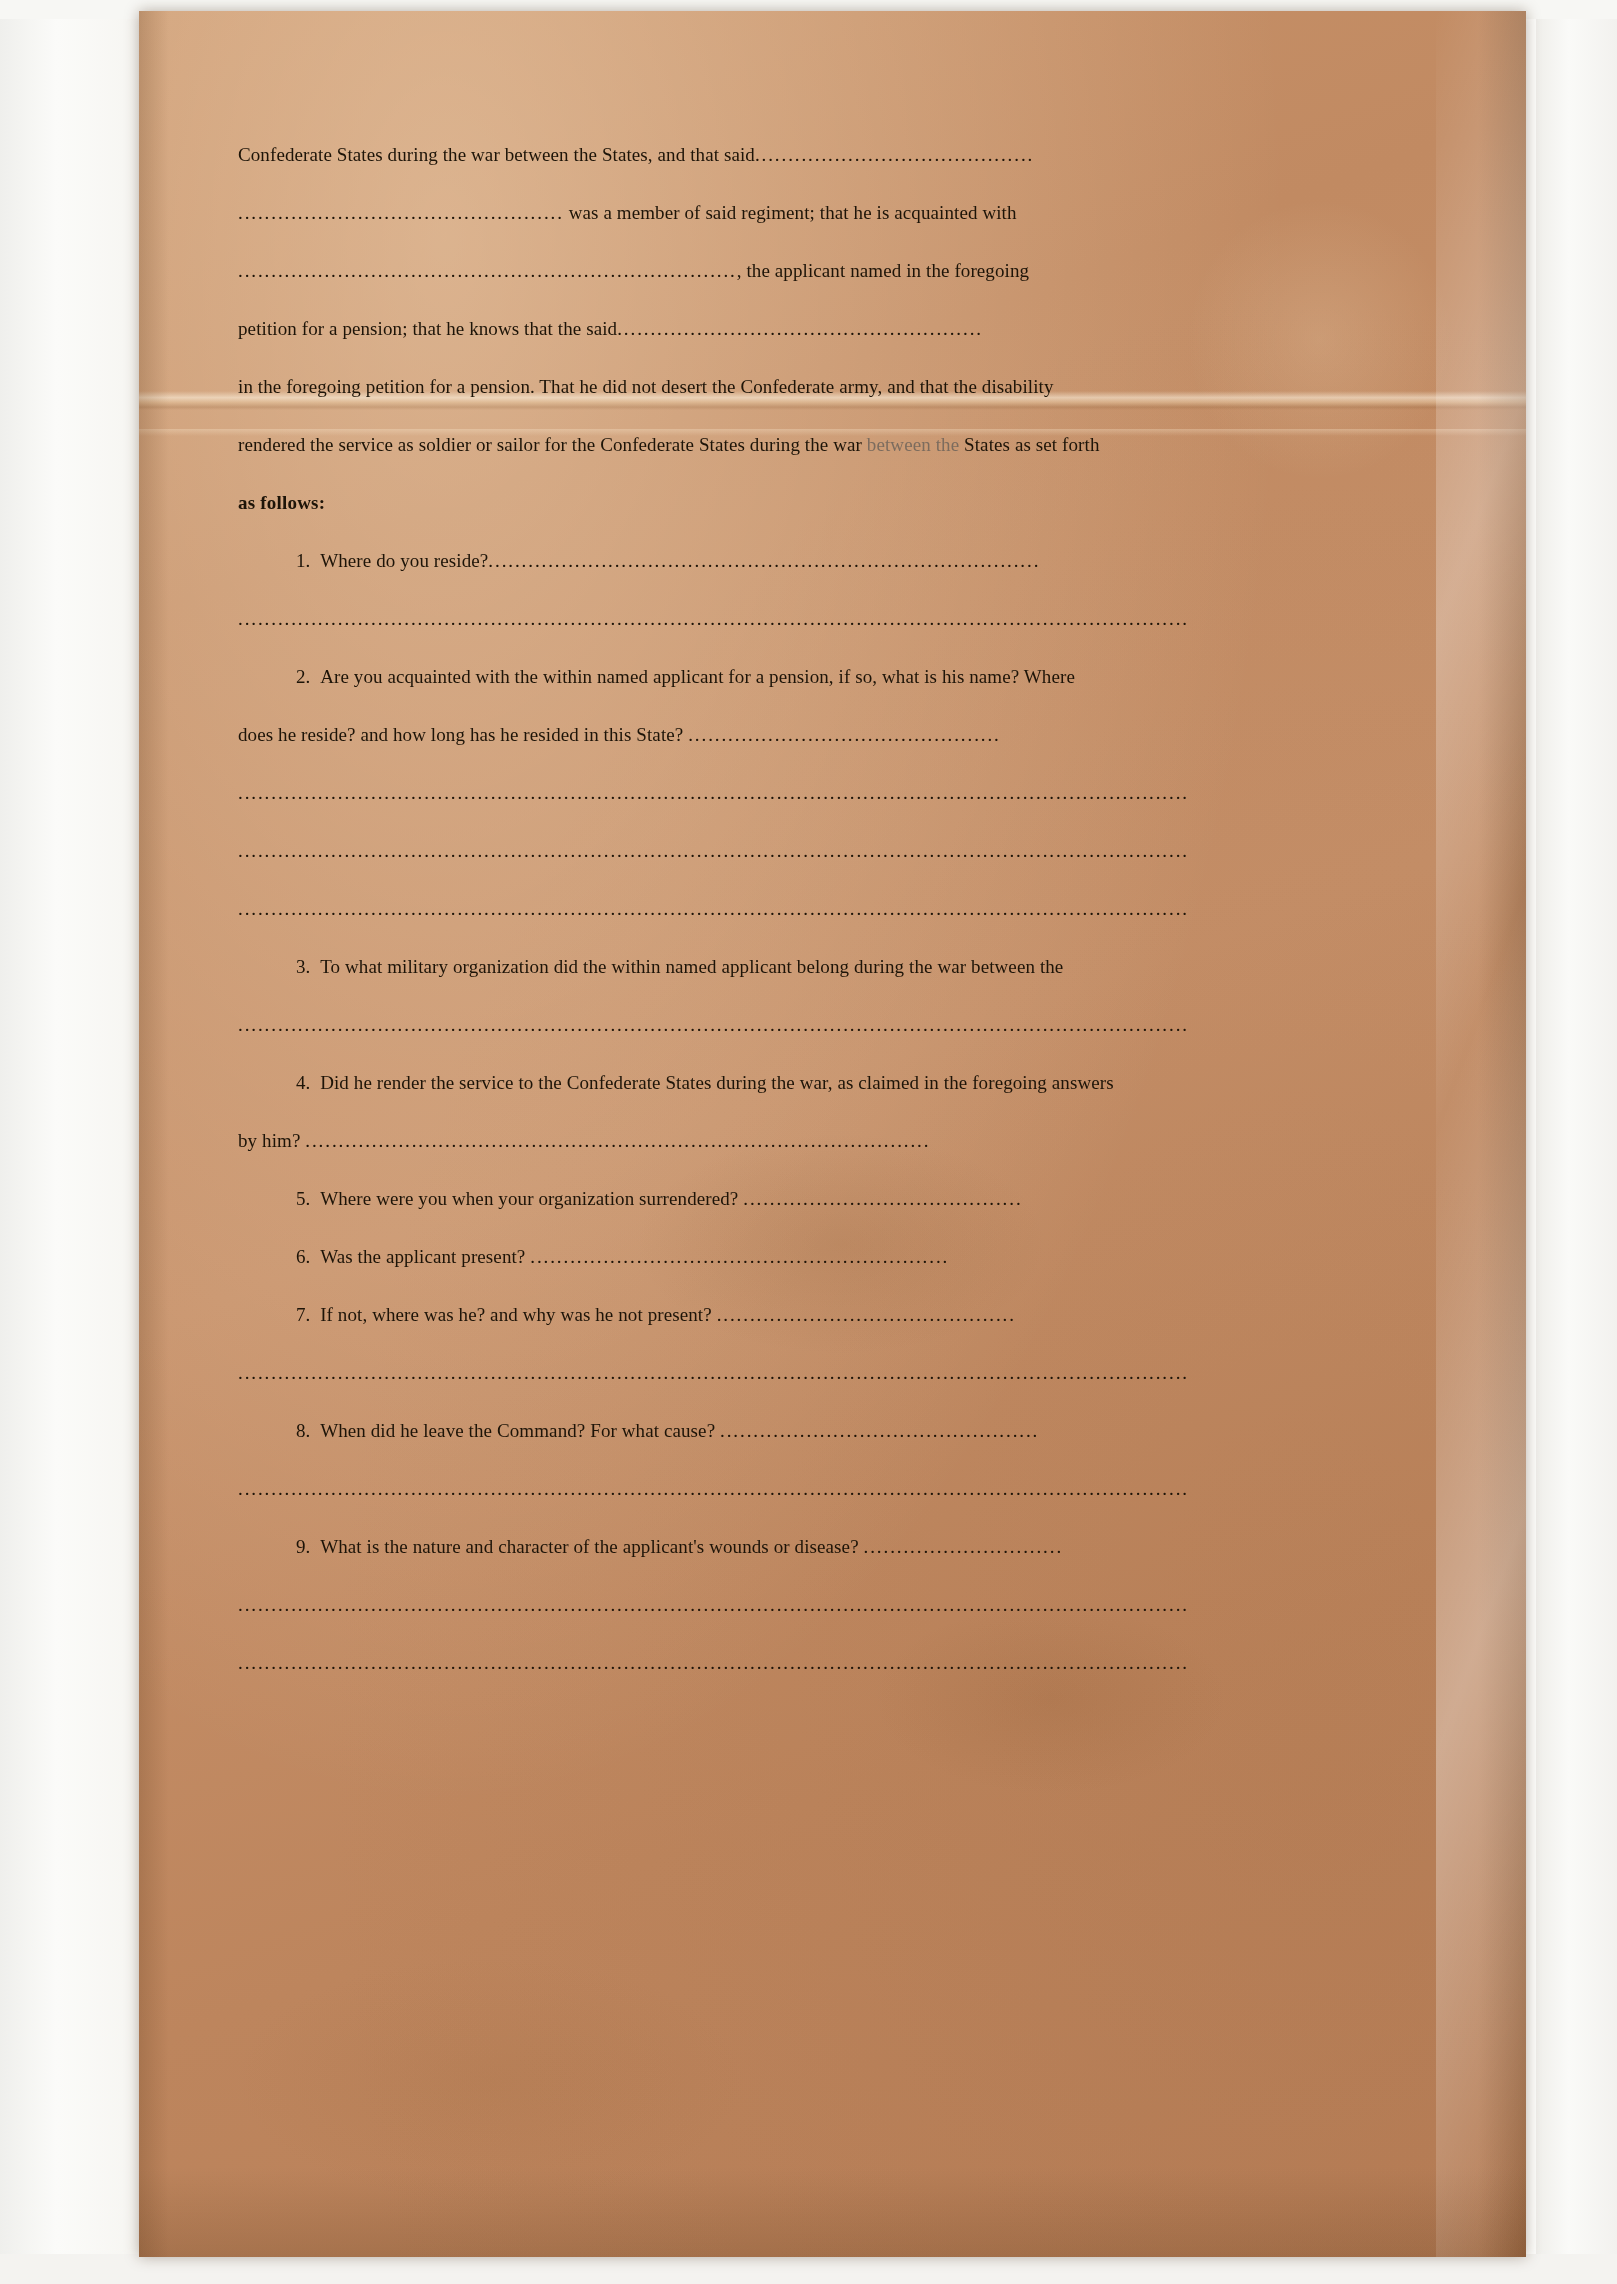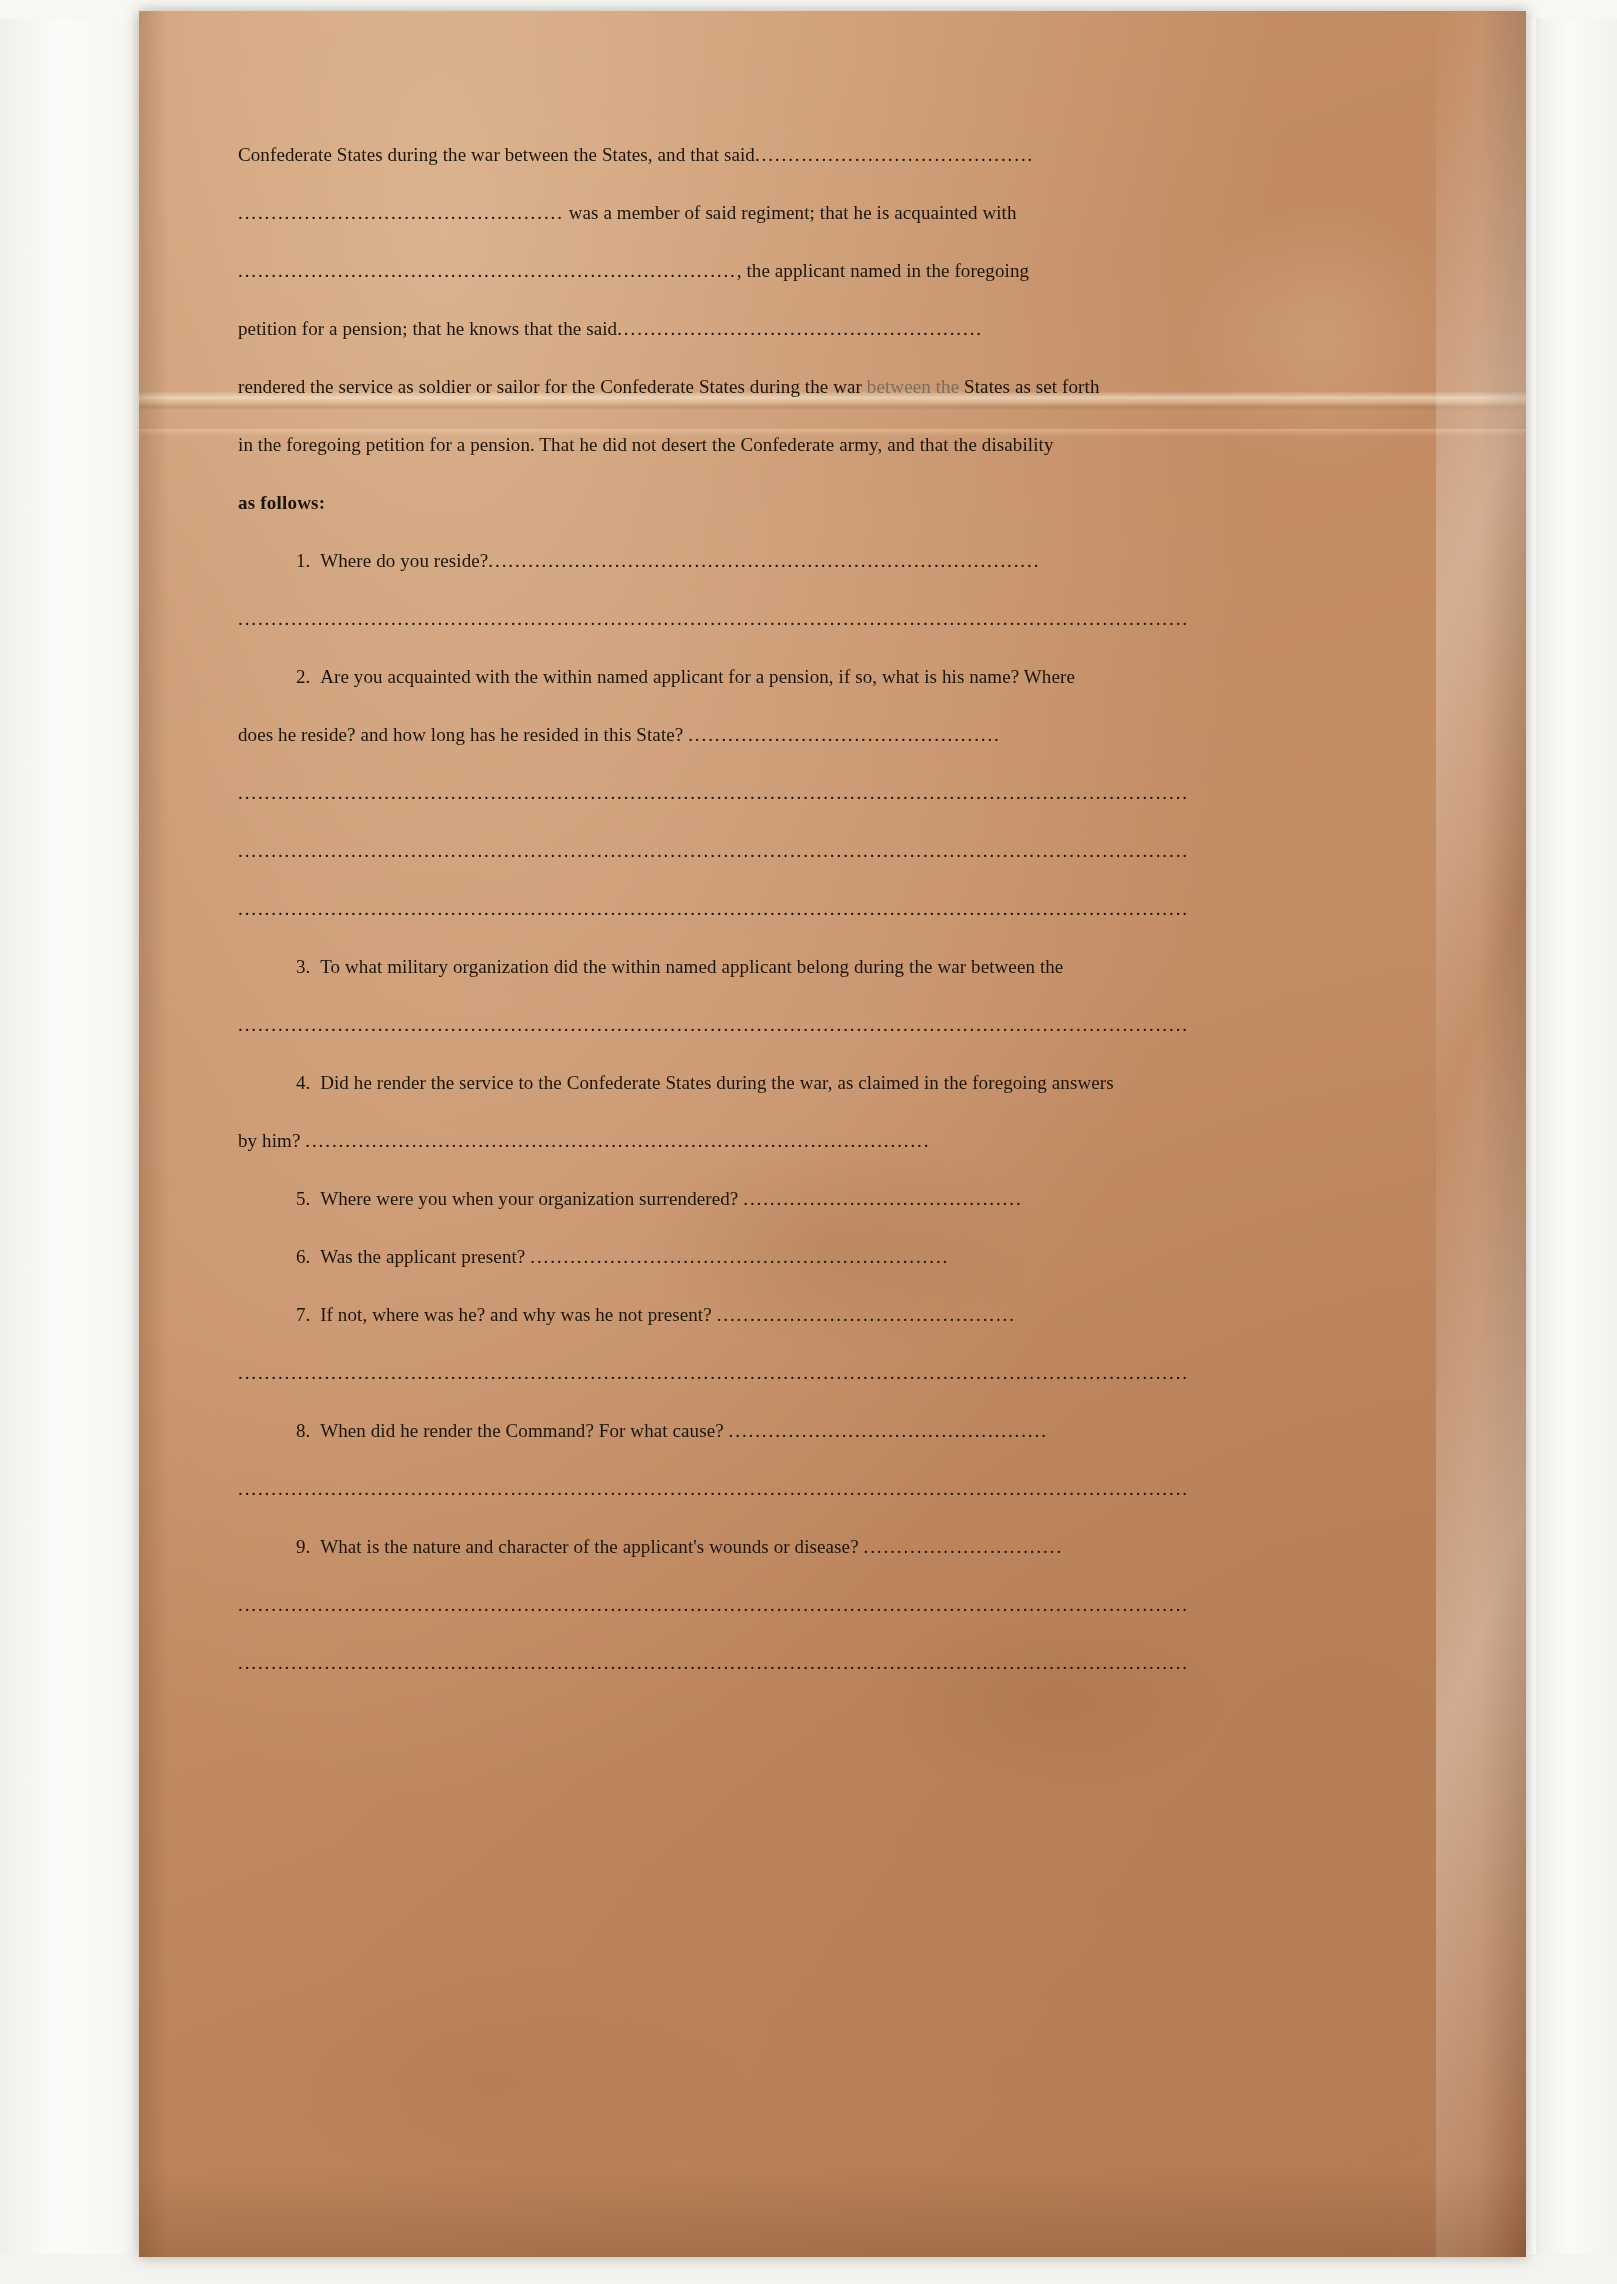--- a/index.html
+++ b/index.html
@@ -212,29 +212,29 @@
 
       <div class="para-line">
         <span class="dots">...........................................................................</span><span>, the applicant named  in  the  foregoing</span>
       </div>
 
       <div class="para-line">
         <span>petition for a pension; that he knows that  the  said</span><span class="dots">.......................................................</span>
       </div>
 
       <div class="para-line">
+        <span>in  the  foregoing  petition  for  a  pension.   That  he  did  not  desert  the  Confederate  army,  and  that  the  disability</span>
+      </div>
+
+      <div class="para-line">
         <span>rendered  the  service  as  soldier  or  sailor  for  the  Confederate  States  during  the  war</span>
         <span class="faded">between  the</span>
         <span>States  as  set  forth</span>
       </div>
 
-      <div class="para-line">
-        <span>in  the  foregoing  petition  for  a  pension.   That  he  did  not  desert  the  Confederate  army,  and  that  the  disability</span>
-      </div>
-
 
 
       <div class="para-line">
         <span class="bold-ish">as follows:</span>
       </div>
 
       <div class="para-line">
         <span class="indent"></span><span class="num">1.</span>&nbsp;&nbsp;<span>Where  do  you  reside?</span><span class="dots">...................................................................................</span>
       </div>
       <div class="dotline">...............................................................................................................................................</div>
@@ -268,21 +268,21 @@
       <div class="para-line">
         <span class="indent"></span><span class="num">6.</span>&nbsp;&nbsp;<span>Was the applicant present?</span> <span class="dots">...............................................................</span>
       </div>
 
       <div class="para-line">
         <span class="indent"></span><span class="num">7.</span>&nbsp;&nbsp;<span>If  not,  where  was  he?  and  why  was  he  not  present?</span> <span class="dots">.............................................</span>
       </div>
       <div class="dotline">...............................................................................................................................................</div>
 
       <div class="para-line">
-        <span class="indent"></span><span class="num">8.</span>&nbsp;&nbsp;<span>When did he render the Command?   For what cause?</span> <span class="dots">................................................</span>
+        <span class="indent"></span><span class="num">8.</span>&nbsp;&nbsp;<span>When did he leave the Command?   For what cause?</span> <span class="dots">................................................</span>
       </div>
       <div class="dotline">...............................................................................................................................................</div>
 
       <div class="para-line">
         <span class="indent"></span><span class="num">9.</span>&nbsp;&nbsp;<span>What is the nature and character of the applicant's wounds or disease?</span> <span class="dots">..............................</span>
       </div>
       <div class="dotline">...............................................................................................................................................</div>
       <div class="dotline">...............................................................................................................................................</div>
 
     </div>

